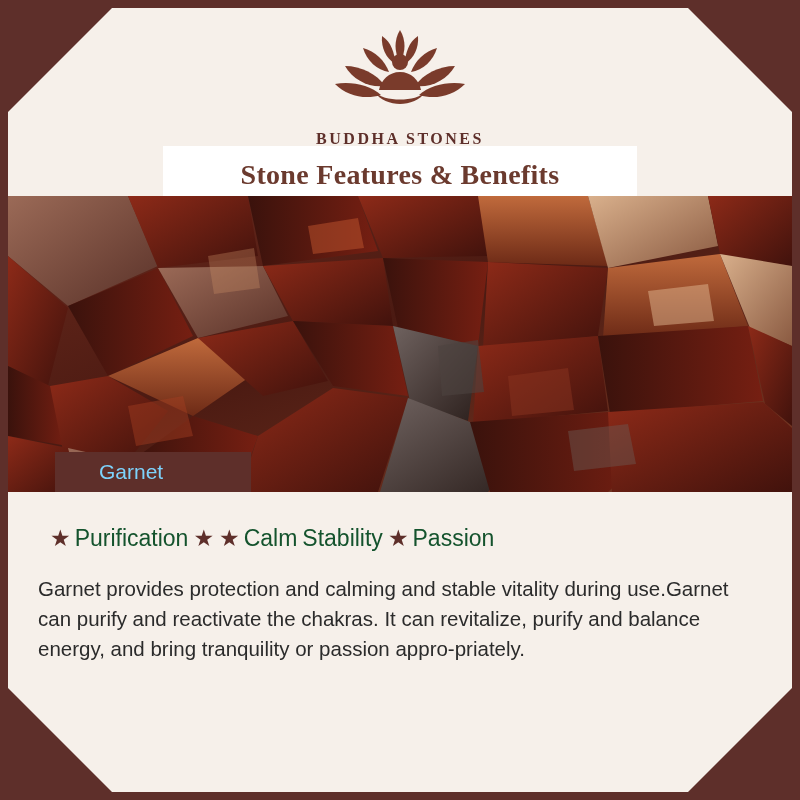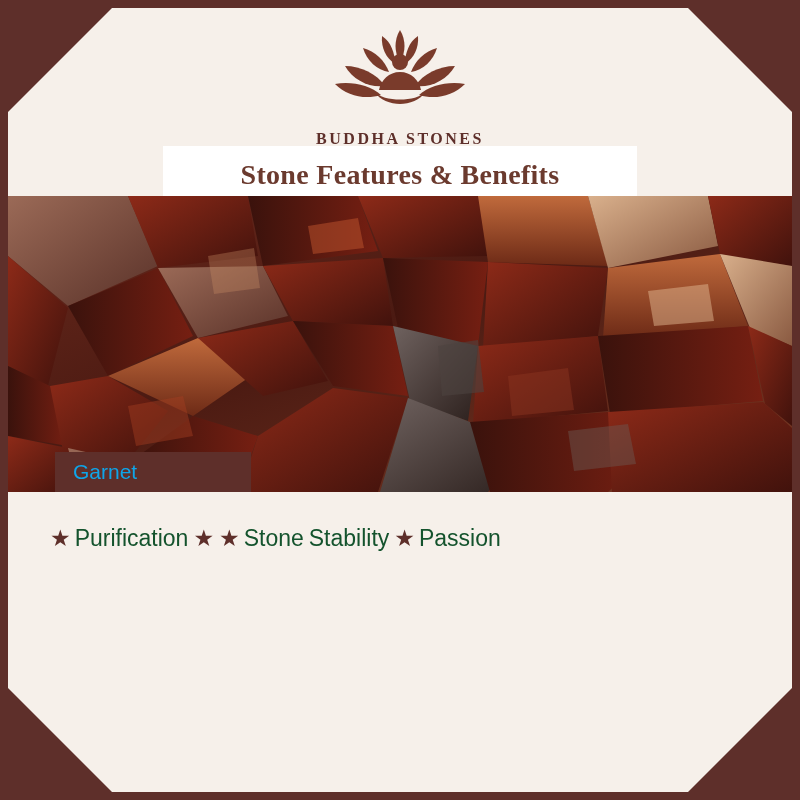--- a/index.html
+++ b/index.html
@@ -112,23 +112,23 @@
 
   .caption {
     position: absolute;
     top: 452px; left: 55px;
     width: 196px; height: 40px;
     background: #5e2f2a;
     display: flex;
     align-items: center;
   }
   .caption-text {
-    color: #0ea5e9;
+    color: #7dd3fc;
     font-size: 21px;
-    padding-left: 18px;
+    padding-left: 44px;
     font-family: "Liberation Sans", sans-serif;
   }
 
   
   .benefits {
     position: absolute;
     top: 525px; left: 50px;
     width: 710px;
     display: flex;
     align-items: center;
@@ -289,25 +289,26 @@
   <div class="benefits">
     <div class="benefit">
       <span class="star">★</span>
       <span class="benefit-label">Purification</span>
     </div>
     <div class="benefit">
       <span class="star">★</span>
     </div>
     <div class="benefit">
       <span class="star">★</span>
-      <span class="benefit-label">Stone</span>
+      <span class="benefit-label">Calm</span>
     </div>
     <div class="benefit">
       <span class="benefit-label">Stability</span>
     </div>
     <div class="benefit">
       <span class="star">★</span>
       <span class="benefit-label">Passion</span>
     </div>
   </div>
 
+  <div class="description">Garnet provides protection and calming and stable vitality during use.Garnet can purify and reactivate the chakras. It can revitalize, purify and balance energy, and bring tranquility or passion appro-priately.</div>
 
 </div>
 
 </body></html>

